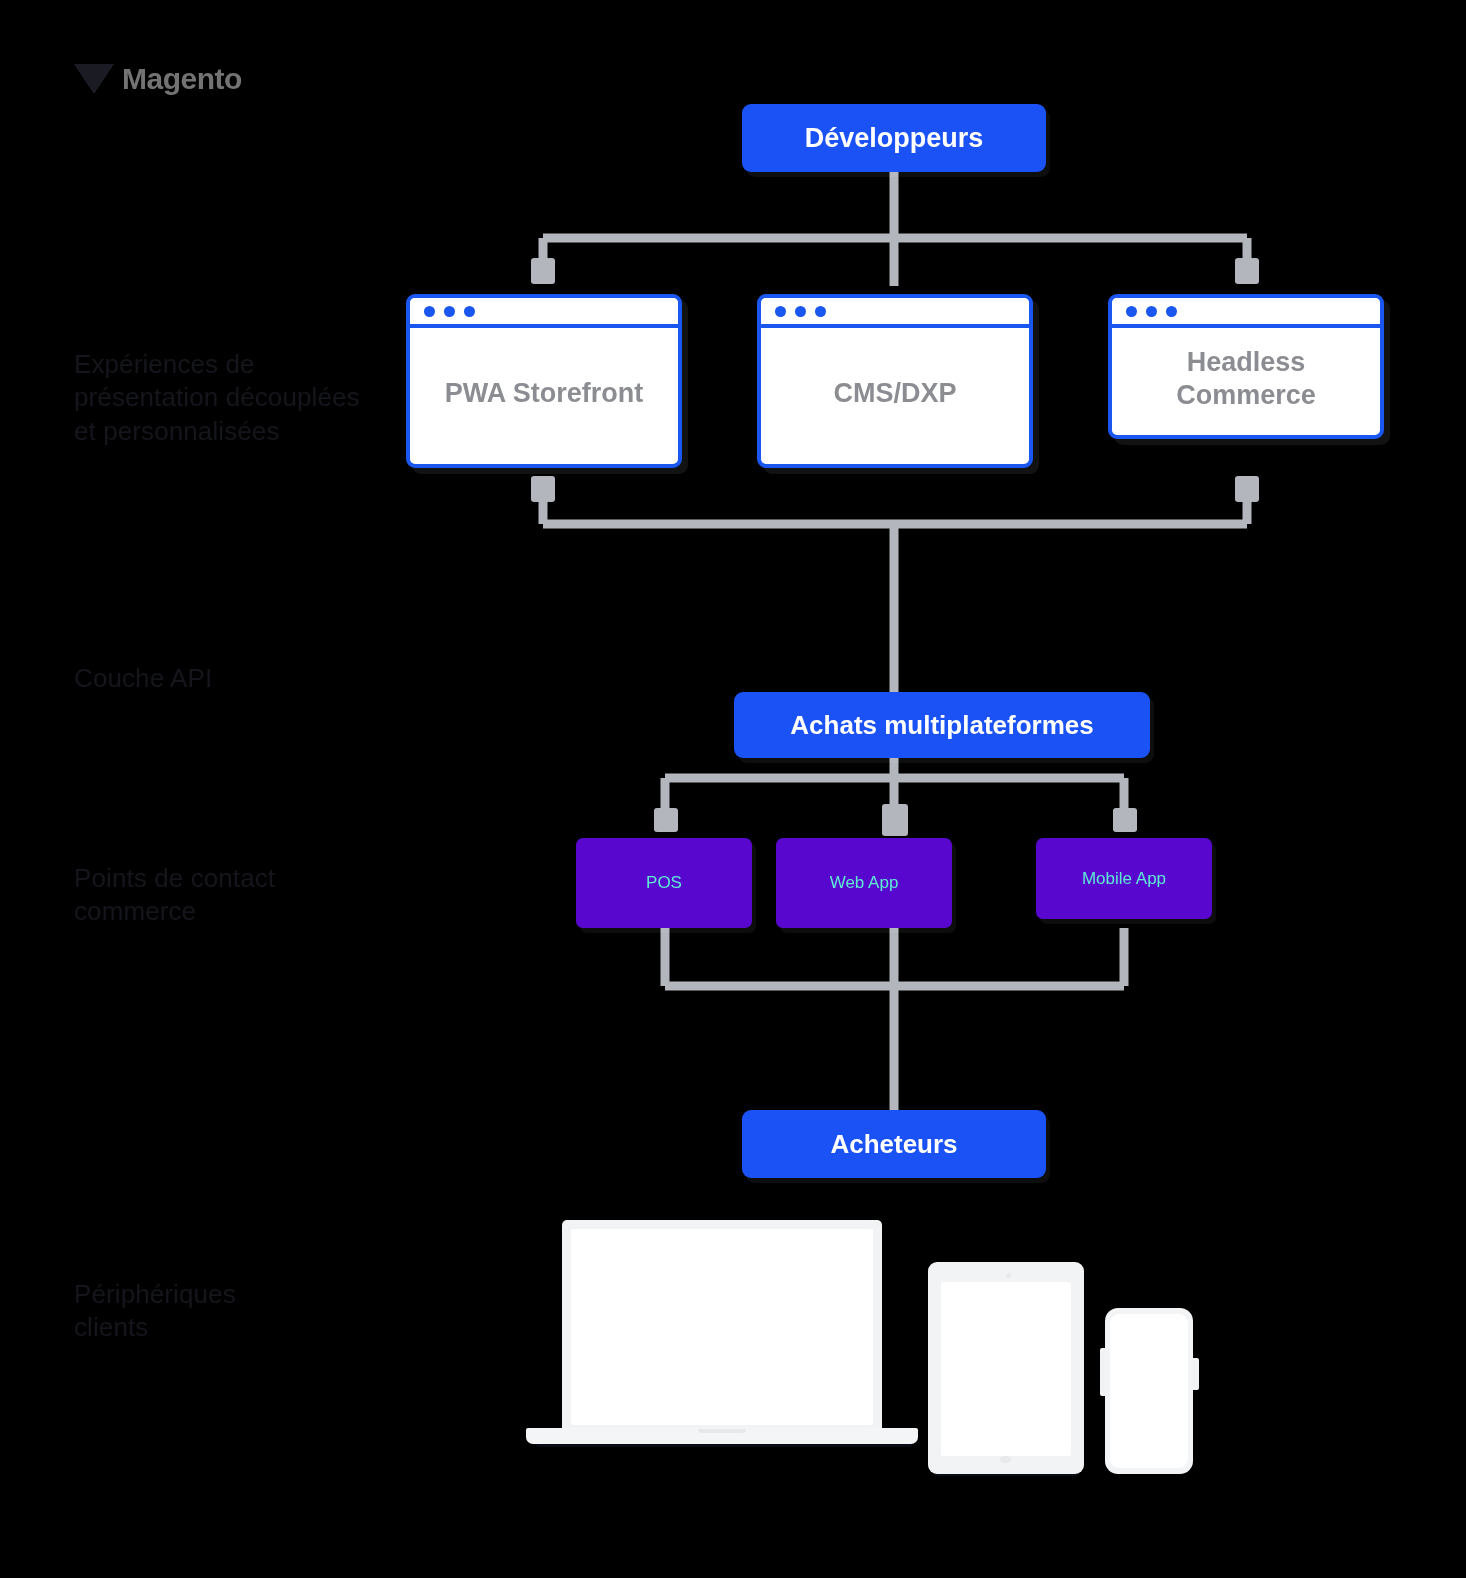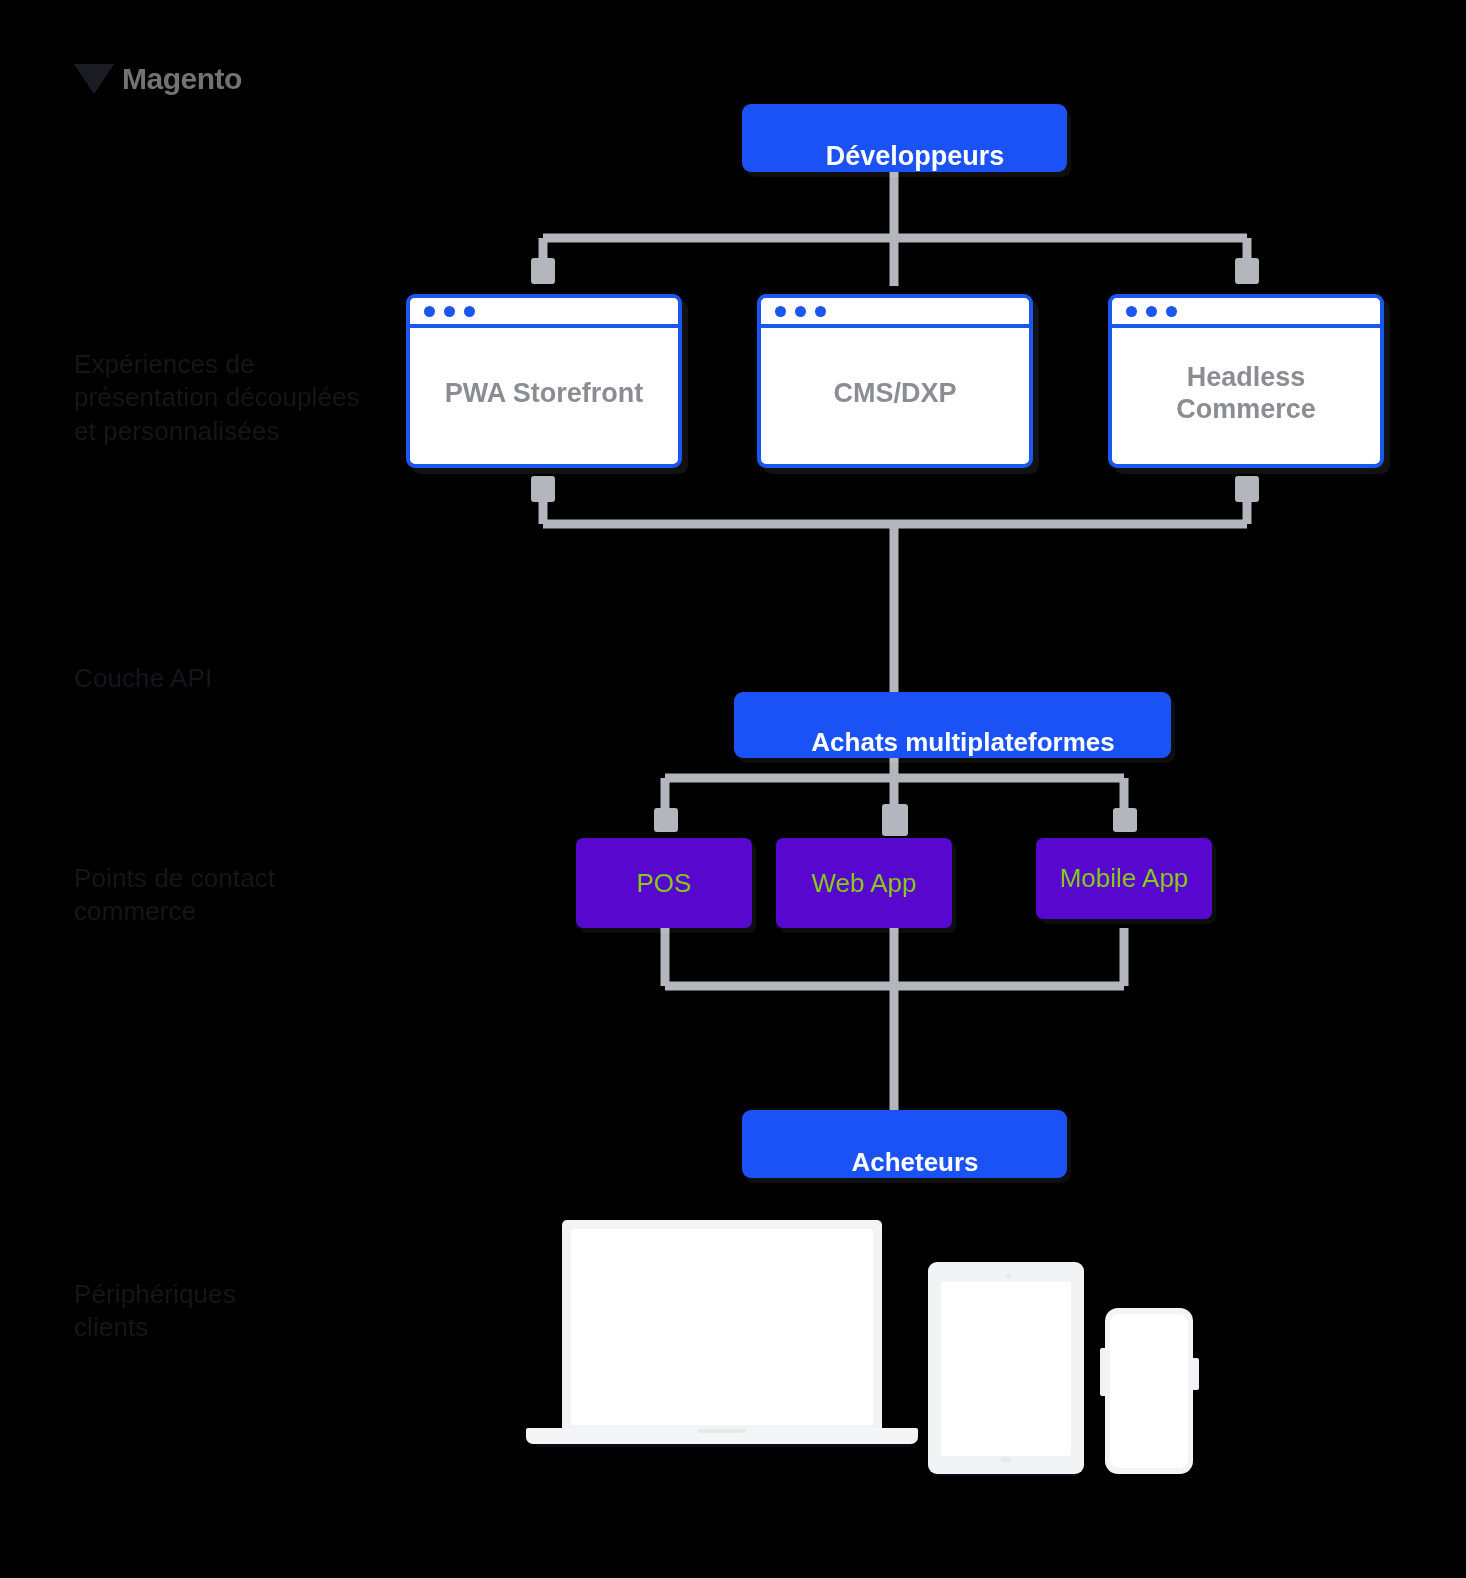--- a/index.html
+++ b/index.html
@@ -67,39 +67,38 @@
   }
 
   
   .node-blue {
     position: absolute;
     background: #1a52f5;
     border-radius: 9px;
     color: #ffffff;
     font-weight: 700;
     display: flex;
-    align-items: flex-end;
+    align-items: center;
     justify-content: center;
     text-align: center;
     box-shadow: 4px 5px 0 rgba(255,255,255,0.055);
-    padding-left: 21px;
   }
 
   
   .node-purple {
     position: absolute;
     background: #5707ce;
     border-radius: 7px;
-    color: #84cc16;
+    color: #5eead4;
     font-weight: 400;
     display: flex;
     align-items: center;
     justify-content: center;
     text-align: center;
-    font-size: 26px;
+    font-size: 17px;
     box-shadow: 4px 5px 0 rgba(255,255,255,0.05);
   }
 
   
   .win {
     position: absolute;
     background: #ffffff;
     border: 4px solid #1a56f0;
     border-radius: 9px;
     box-sizing: border-box;
@@ -319,21 +318,21 @@
 
   <div class="win" style="left:757px; top:294px; width:276px; height:174px;">
     <div class="win-bar">
       <span class="win-dot"></span>
       <span class="win-dot"></span>
       <span class="win-dot"></span>
     </div>
     <div class="win-body">CMS/DXP</div>
   </div>
 
-  <div class="win" style="left:1108px; top:294px; width:276px; height:174px;">
+  <div class="win" style="left:1108px; top:294px; width:276px; height:145px;">
     <div class="win-bar">
       <span class="win-dot"></span>
       <span class="win-dot"></span>
       <span class="win-dot"></span>
     </div>
     <div class="win-body">Headless
 Commerce</div>
   </div>
 
   <div class="node-blue" style="left:686px; top:692px; width:416px; height:66px; font-size:26px;margin-left:48px;">

